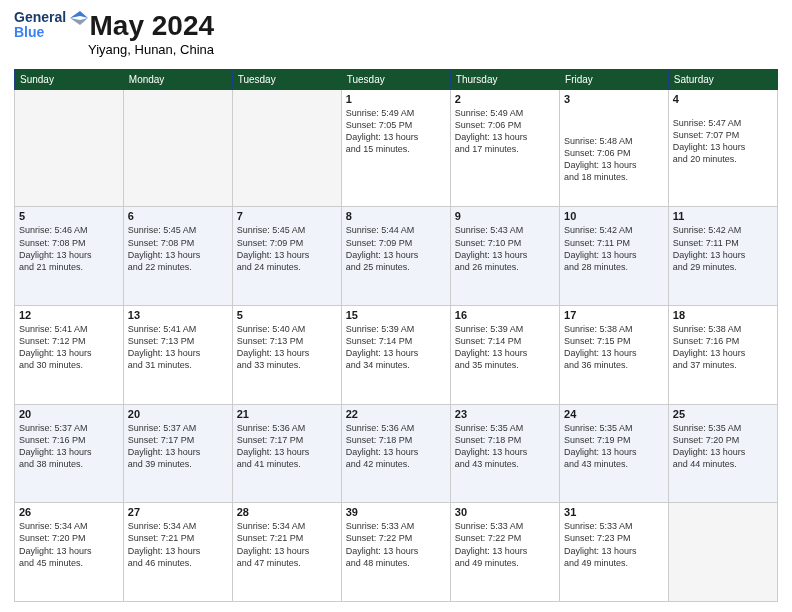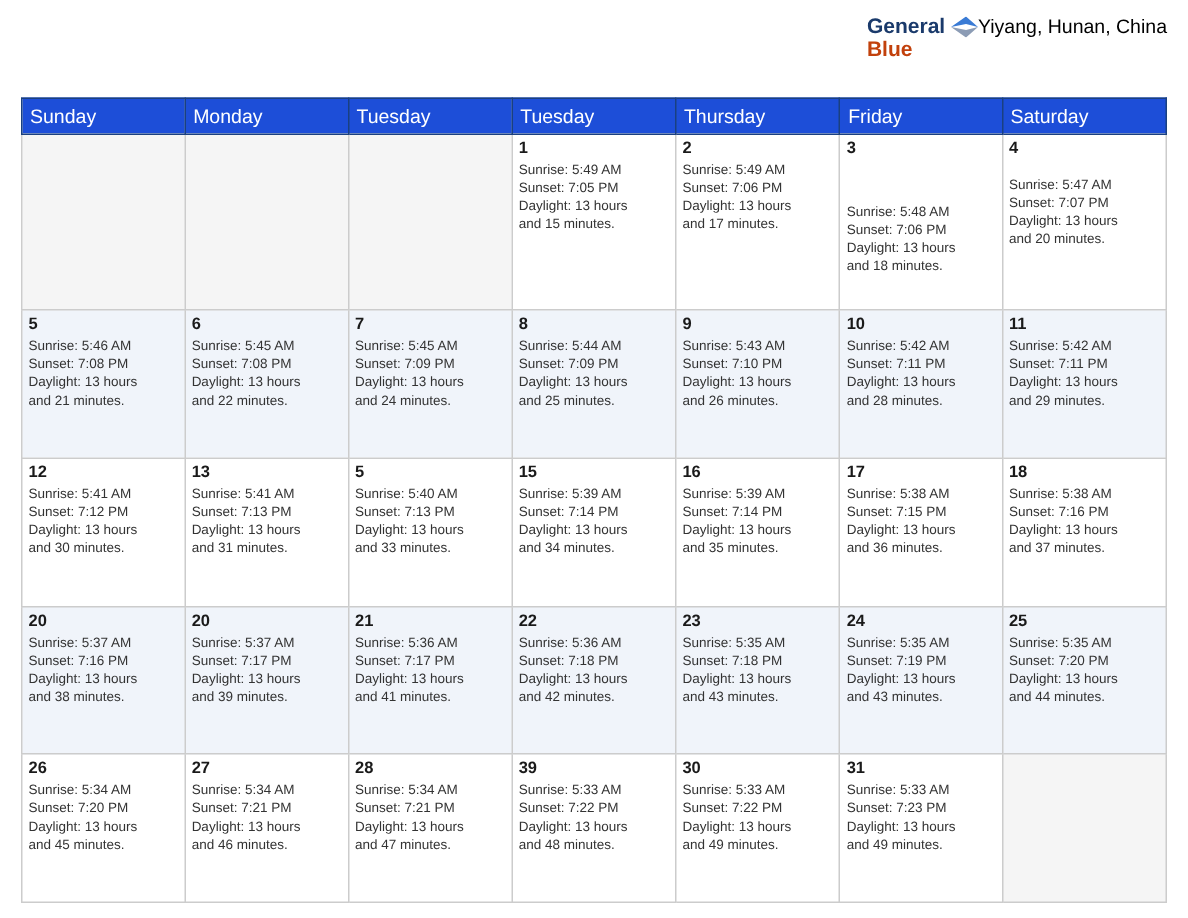--- a/index.html
+++ b/index.html
@@ -12,23 +12,23 @@
     }
     .page {
       width: 792px;
       height: 612px;
       padding: 10px 14px;
       display: flex;
       flex-direction: column;
     }
     .header {
       display: flex;
-      justify-content: flex-end;
+      justify-content: flex-start;
       align-items: flex-start;
-      margin-bottom: 24px;
+      margin-bottom: 12px;
     }
     .logo {
       display: flex;
       align-items: center;
       gap: 4px;
     }
     .title-block {
       text-align: right;
     }
     .month-title {
@@ -40,25 +40,25 @@
       font-size: 13px;
       color: #000000;
     }
     .calendar {
       flex: 1;
       border-collapse: collapse;
       width: 100%;
       font-size: 9.5px;
     }
     .calendar th {
-      background: #1d4ed8;
+      background: #14532d;
       color: #fff;
       text-align: left;
       padding: 4px 5px;
-      font-size: 13px;
+      font-size: 10px;
       font-weight: normal;
       border: 1px solid #1a4080;
     }
     .calendar td {
       border: 1px solid #ccc;
       vertical-align: top;
       padding: 3px 4px;
       width: 113px;
       background: #fff;
       height: 82px;
@@ -87,24 +87,25 @@
 <div class="page">
   <div class="header">
     <div class="logo">
   <div style="line-height:1.1;">
     <div style="font-size:14px;font-weight:bold;color:#1a3a6b;">General
       <svg width="18" height="14" viewBox="0 0 18 14" style="vertical-align:middle;">
         <polygon points="0,7 10,0 18,7 10,5" fill="#3a7bd5"></polygon>
         <polygon points="0,7 10,14 18,7 10,9" fill="#1a3a6b" opacity="0.5"></polygon>
       </svg>
     </div>
-    <div style="font-size:14px;font-weight:bold;color:#c2410c;">Blue</div>
+    <div style="font-size:14px;font-weight:bold;color:#3b82f6;">Blue</div>
   </div>
 </div>
     <div class="title-block">
+      <div class="month-title">May 2024</div>
       <div class="location">Yiyang, Hunan, China</div>
     </div>
   </div>
 
   <table class="calendar">
     <thead>
       <tr>
         <th>Sunday</th>
         <th>Monday</th>
         <th>Tuesday</th>

